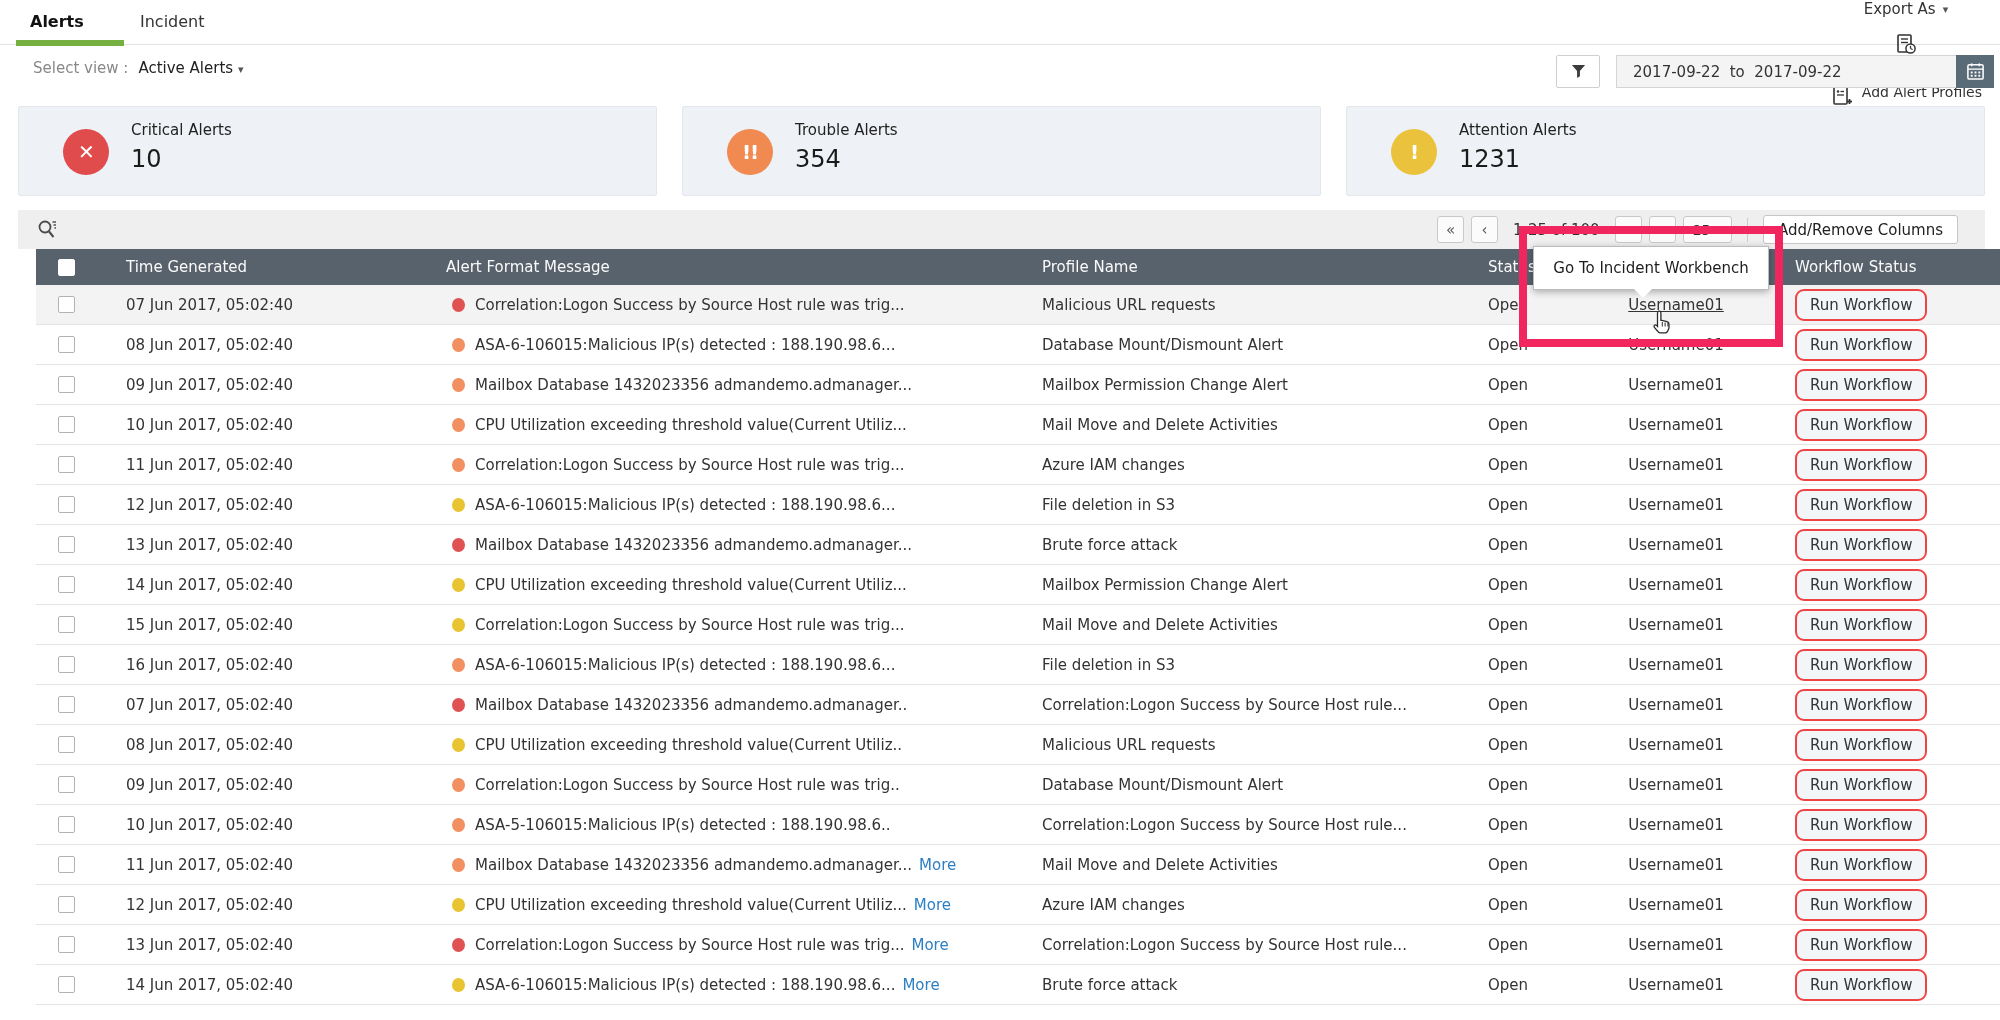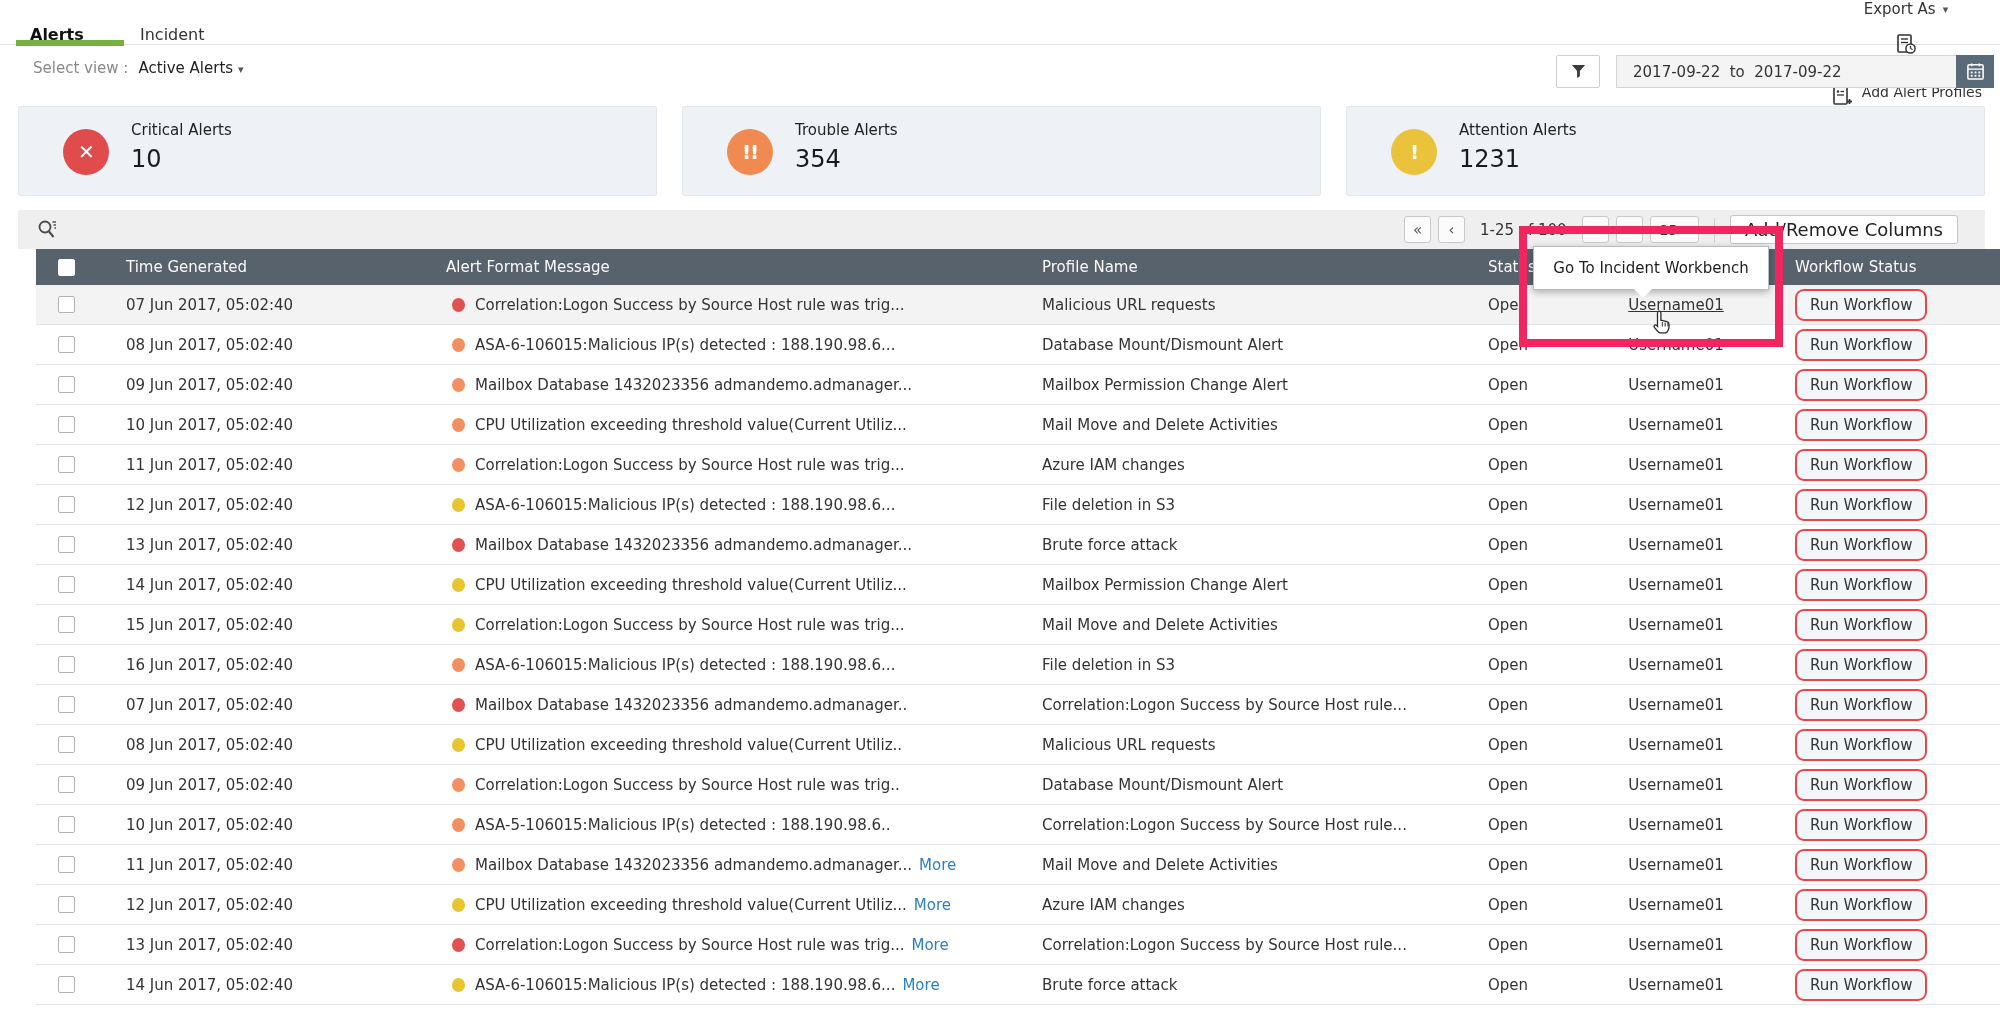--- a/index.html
+++ b/index.html
@@ -1,21 +1,21 @@
 <!DOCTYPE html>
 <html><head>
 <meta charset="utf-8">
 <style>
   * { margin:0; padding:0; box-sizing:border-box; }
   html,body { width:2000px; height:1020px; overflow:hidden; background:#fff;
     font-family:"DejaVu Sans","Liberation Sans",sans-serif; color:#333; }
 
   
   .topbar { position:absolute; left:0; top:0; width:2000px; height:45px; background:#fff; border-bottom:1px solid #e2e2e2; }
-  .tab { position:absolute; top:25px; font-size:16px; color:#333; cursor:pointer; }
+  .tab { position:absolute; top:12px; font-size:16px; color:#333; cursor:pointer; }
   .tab-alerts { left:30px; font-weight:bold; color:#111; }
   .tab-incident { left:140px; }
   .tab-underline { position:absolute; left:16px; top:40px; width:108px; height:6px; background:#76b041; }
   .topbar-right { position:absolute; right:18px; top:0; height:45px; display:flex; align-items:center; gap:14px;flex-direction:column; }
   .export-as { font-size:15px; color:#333; display:flex; align-items:center; gap:7px; cursor:pointer; }
   .caret { font-size:11px; color:#555; }
   .tb-divider { width:1px; height:24px; background:#d5d5d5; }
   .icon-btn { display:flex; align-items:center; cursor:pointer; }
   .aap { display:flex; gap:8px; font-size:14px; cursor:pointer; }
   .gear { font-size:27px; color:#141414; line-height:1; cursor:pointer; }
@@ -37,21 +37,21 @@
   .card-value { position:absolute; left:112px; top:38px; font-size:24px; color:#1b1b1b; }
 
   
   .ttoolbar { position:absolute; left:18px; top:210px; width:1967px; height:39px; background:#efefef; display:flex; align-items:center; }
   .search-ic { margin-left:18px; cursor:pointer; }
   .tt-right { margin-left:auto; margin-right:27px; display:flex; align-items:center; gap:7px; }
   .pg-btn { width:27px; height:27px; background:#fbfbfb; border:1px solid #c9c9c9; border-radius:3px; font-size:15px; color:#555; display:flex; align-items:center; justify-content:center; cursor:pointer; }
   .pg-range { font-size:15px; color:#333; margin:0 8px; white-space:nowrap; }
   .pg-size { height:27px; padding:0 9px; background:#fbfbfb; border:1px solid #c9c9c9; border-radius:3px; font-size:14px; color:#333; display:flex; align-items:center; gap:6px; cursor:pointer; }
   .tt-div { width:1px; height:24px; background:#cccccc; margin:0 8px; }
-  .arc-btn { height:29px; padding:8px 14px; background:#fff; border:1px solid #c6c6c6; border-radius:3px; font-size:18px; color:#222; display:flex; align-items:center; cursor:pointer; white-space:nowrap; }
+  .arc-btn { height:29px; padding:8px 14px; background:#fff; border:1px solid #c6c6c6; border-radius:3px; font-size:15px; color:#222; display:flex; align-items:center; cursor:pointer; white-space:nowrap; }
 
   
   .tbl { position:absolute; left:36px; top:249px; width:1967px; }
   .thead { height:36px; background:#58626c; color:#fafafa; display:flex; align-items:center; font-size:15px; }
   .tr { height:40px; display:flex; align-items:center; border-bottom:1px solid #e4e4e4; font-size:15px; color:#333; background:#fff; }
   .tr.hl { background:#f3f3f3; }
   .td,.th { display:flex; align-items:center; white-space:nowrap; overflow:hidden; }
   .c1 { width:72px; padding-left:22px; }
   .c2 { width:338px; padding-left:18px; }
   .c3 { width:592px; }

